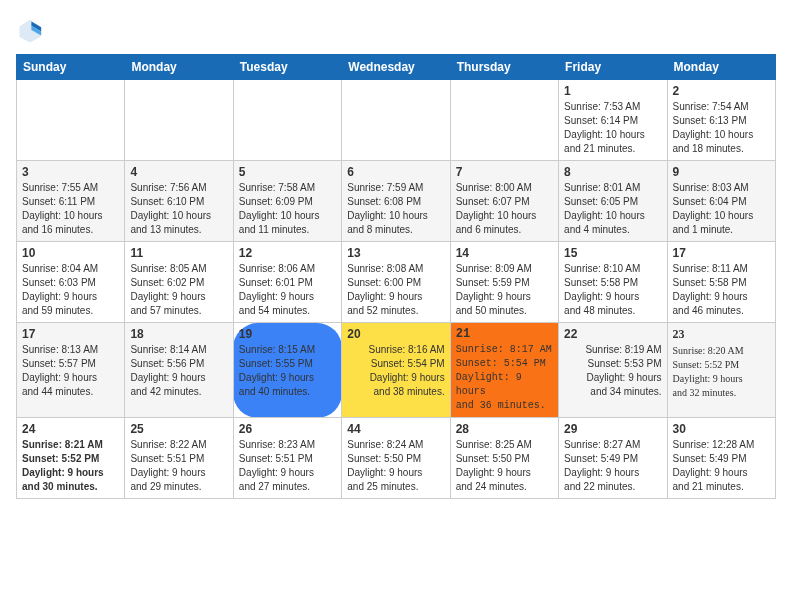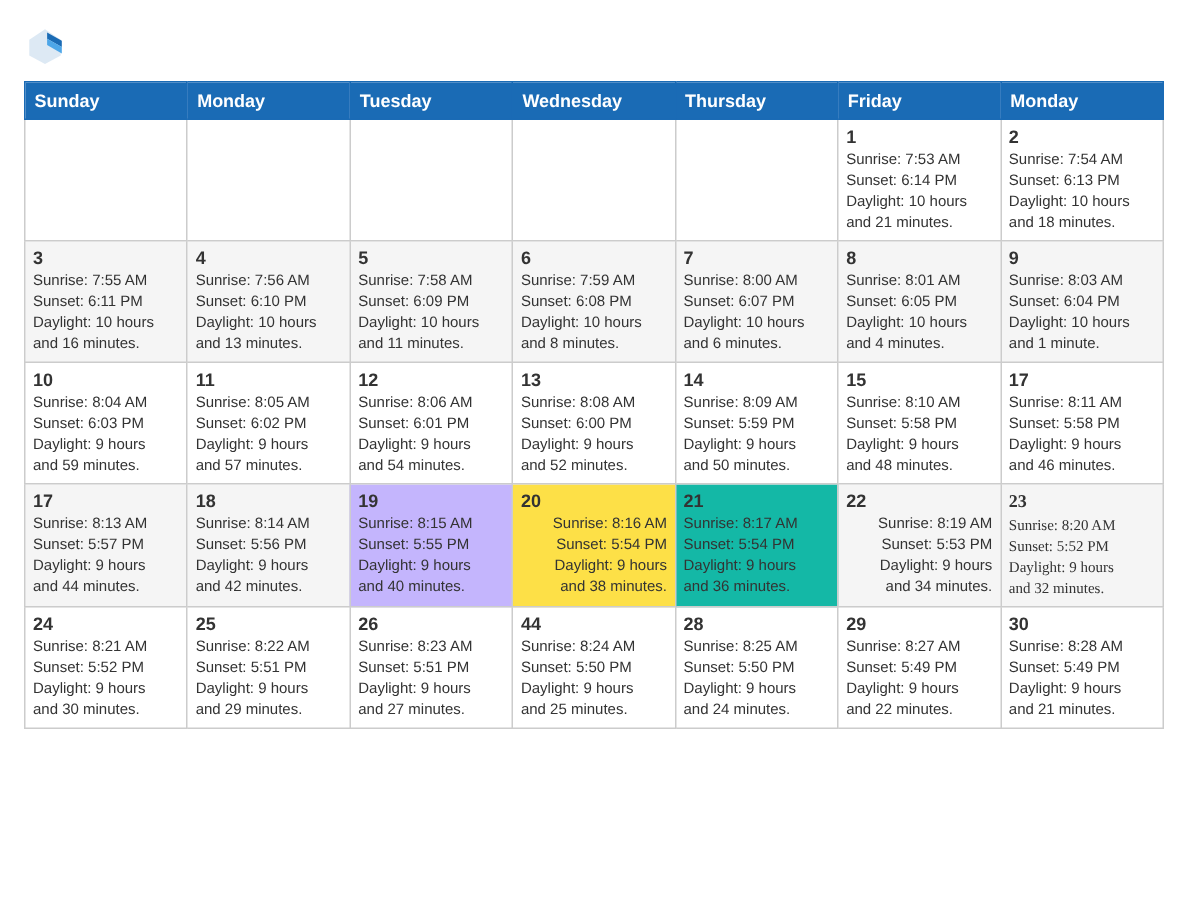--- a/index.html
+++ b/index.html
@@ -258,35 +258,35 @@
 Daylight: 9 hours
 and 44 minutes.</div>
         </td>
         <td style="background: rgb(245, 245, 245);">
           <span class="day-number">18</span>
           <div class="day-info" style="white-space: pre-line;">Sunrise: 8:14 AM
 Sunset: 5:56 PM
 Daylight: 9 hours
 and 42 minutes.</div>
         </td>
-        <td style="background: #c4b5fd;">
+        <td style="background: #3b82f6; border-radius: 25px;">
           <span class="day-number">19</span>
           <div class="day-info" style="white-space: pre-line;">Sunrise: 8:15 AM
 Sunset: 5:55 PM
 Daylight: 9 hours
 and 40 minutes.</div>
         </td>
         <td style="background: #fde047;">
           <span class="day-number">20</span>
           <div class="day-info" style="white-space: pre-line; text-align: right;">Sunrise: 8:16 AM
 Sunset: 5:54 PM
 Daylight: 9 hours
 and 38 minutes.</div>
         </td>
-        <td style="background: #14b8a6;">
+        <td style="background: #f97316; font-family: Liberation Mono, monospace;">
           <span class="day-number">21</span>
           <div class="day-info" style="white-space: pre-line;">Sunrise: 8:17 AM
 Sunset: 5:54 PM
 Daylight: 9 hours
 and 36 minutes.</div>
         </td>
         <td style="background: rgb(245, 245, 245);">
           <span class="day-number">22</span>
           <div class="day-info" style="white-space: pre-line; text-align: right;">Sunrise: 8:19 AM
 Sunset: 5:53 PM
@@ -297,21 +297,21 @@
           <span class="day-number">23</span>
           <div class="day-info" style="white-space: pre-line;">Sunrise: 8:20 AM
 Sunset: 5:52 PM
 Daylight: 9 hours
 and 32 minutes.</div>
         </td>
       </tr>
       <tr>
         <td>
           <span class="day-number">24</span>
-          <div class="day-info" style="white-space: pre-line;">Sunrise: 8:21 AM
+          <div class="day-info" style="white-space: pre-line; font-weight: bold;">Sunrise: 8:21 AM
 Sunset: 5:52 PM
 Daylight: 9 hours
 and 30 minutes.</div>
         </td>
         <td>
           <span class="day-number">25</span>
           <div class="day-info" style="white-space: pre-line;">Sunrise: 8:22 AM
 Sunset: 5:51 PM
 Daylight: 9 hours
 and 29 minutes.</div>
@@ -339,20 +339,20 @@
         </td>
         <td>
           <span class="day-number">29</span>
           <div class="day-info" style="white-space: pre-line;">Sunrise: 8:27 AM
 Sunset: 5:49 PM
 Daylight: 9 hours
 and 22 minutes.</div>
         </td>
         <td>
           <span class="day-number">30</span>
-          <div class="day-info" style="white-space: pre-line;">Sunrise: 8:28 AM
+          <div class="day-info" style="white-space: pre-line;">Sunrise: 12:28 AM
 Sunset: 5:49 PM
 Daylight: 9 hours
 and 21 minutes.</div>
         </td>
       </tr>
     </tbody>
 </table>
 
 </body></html>

